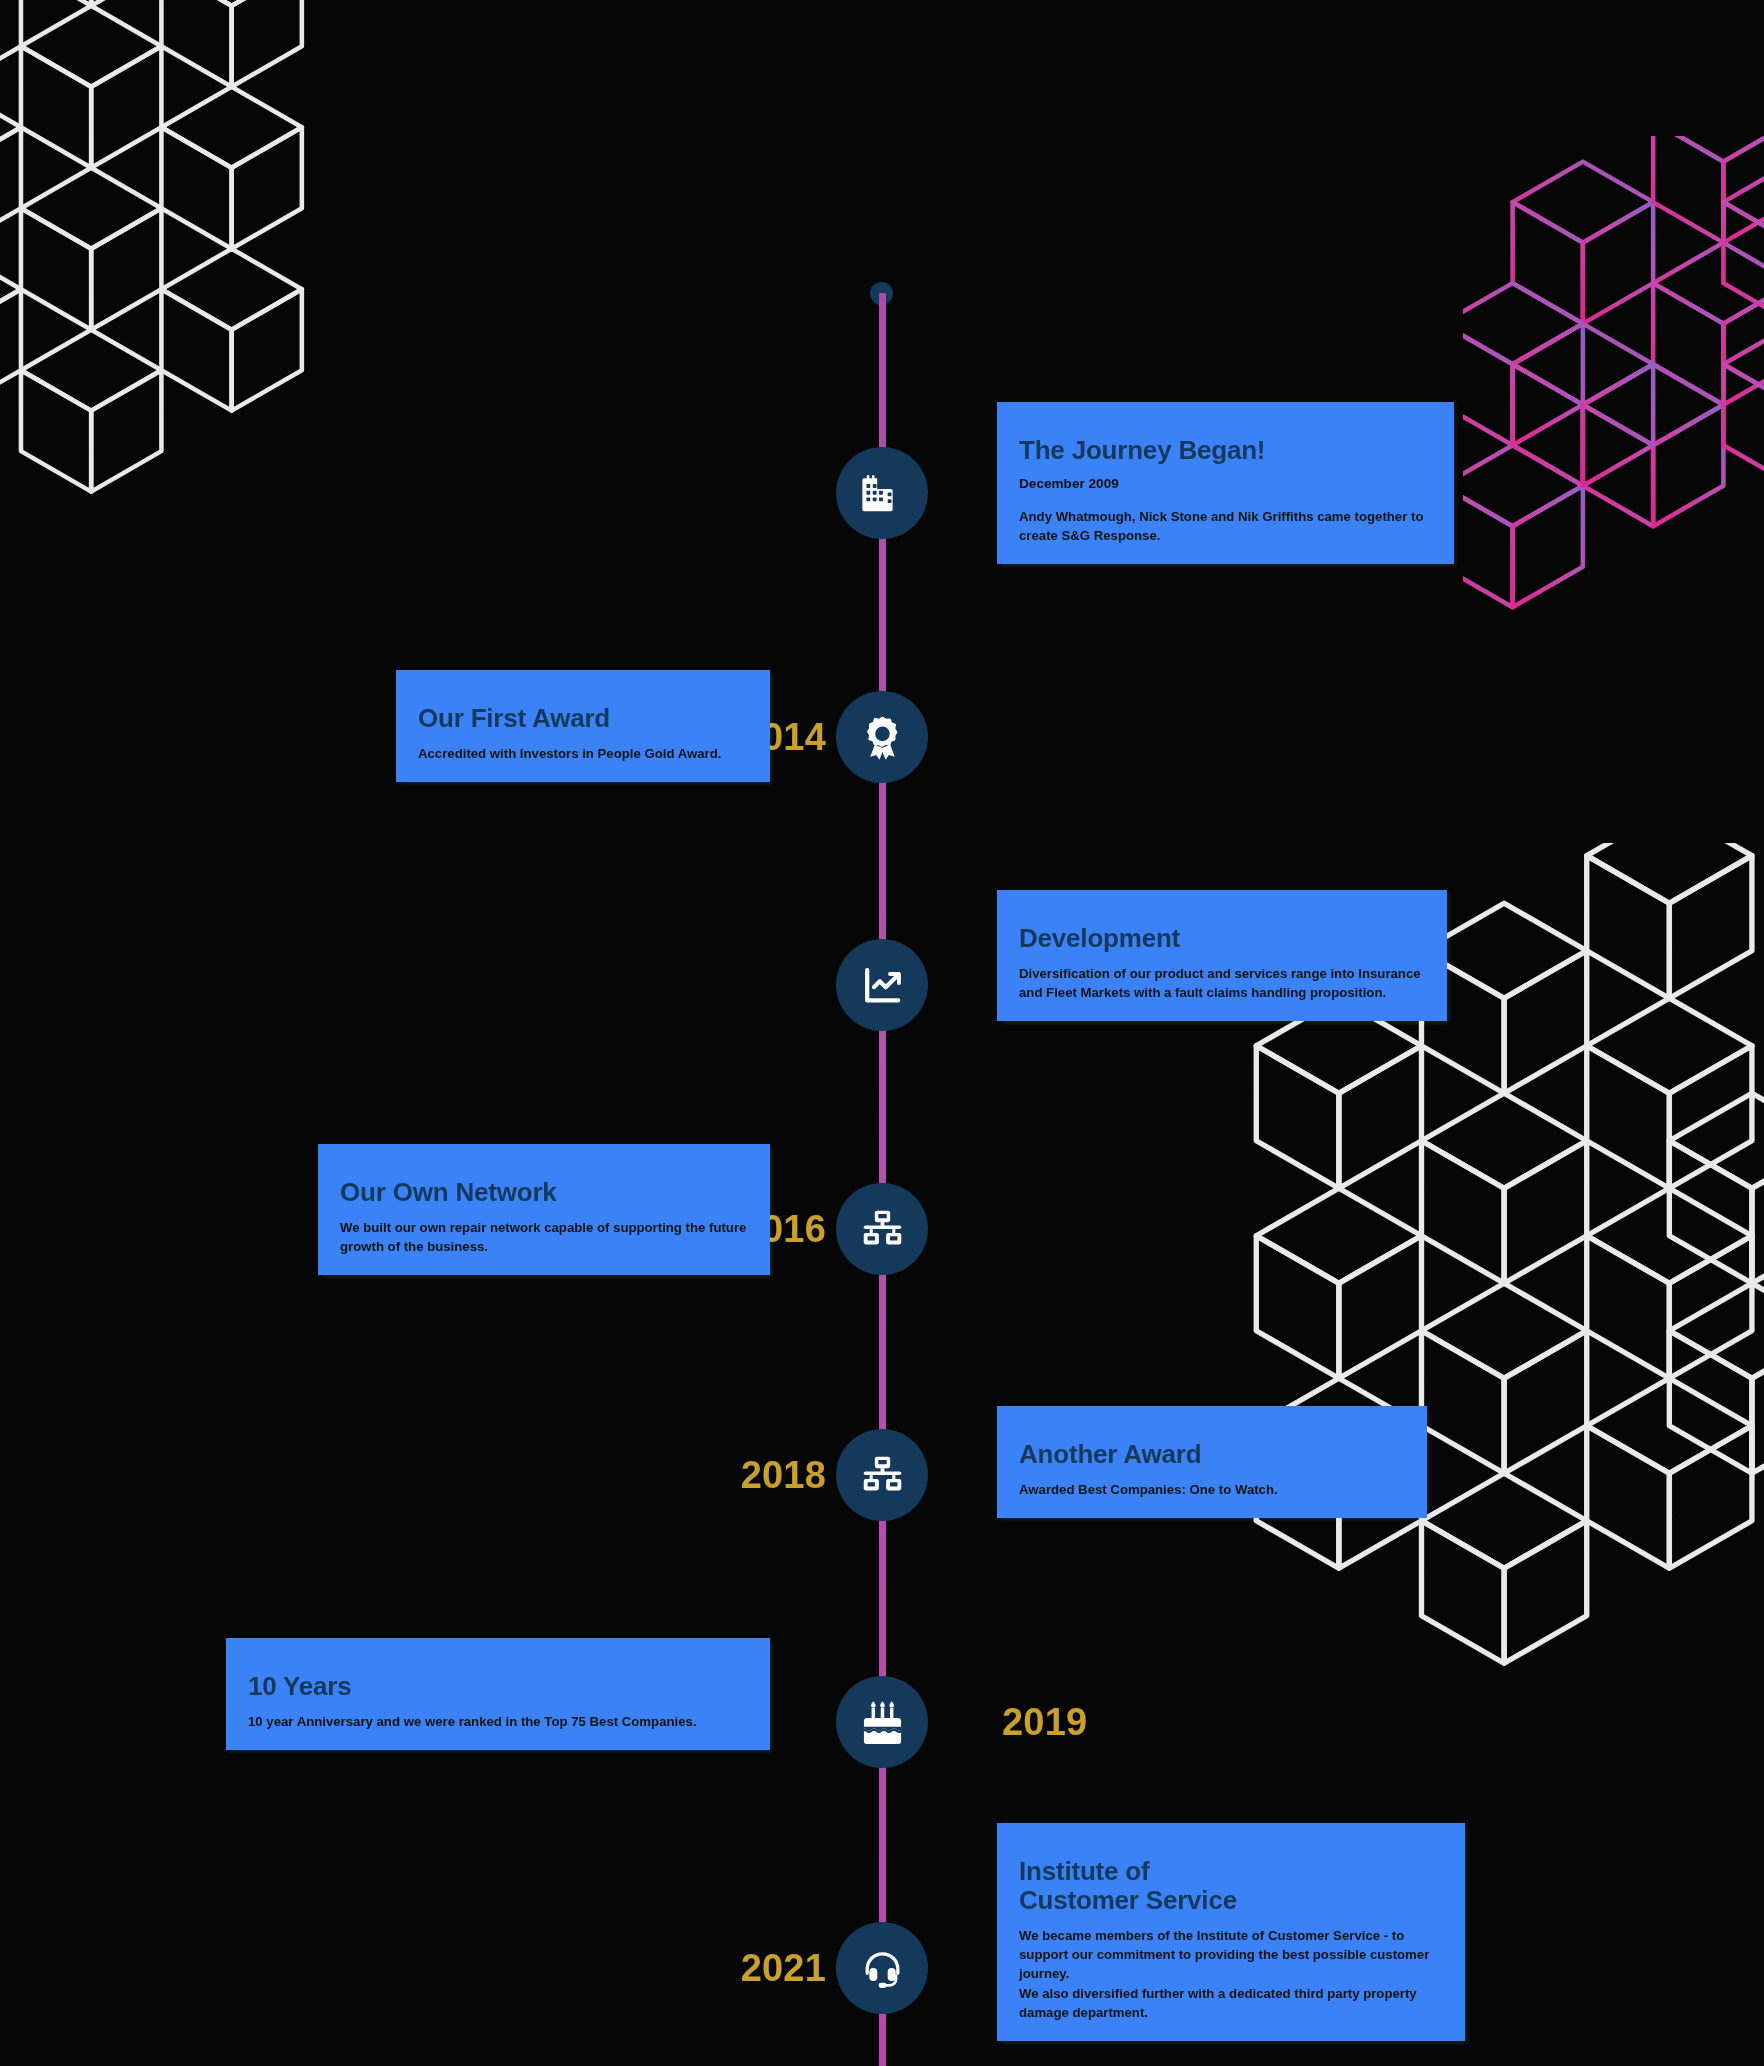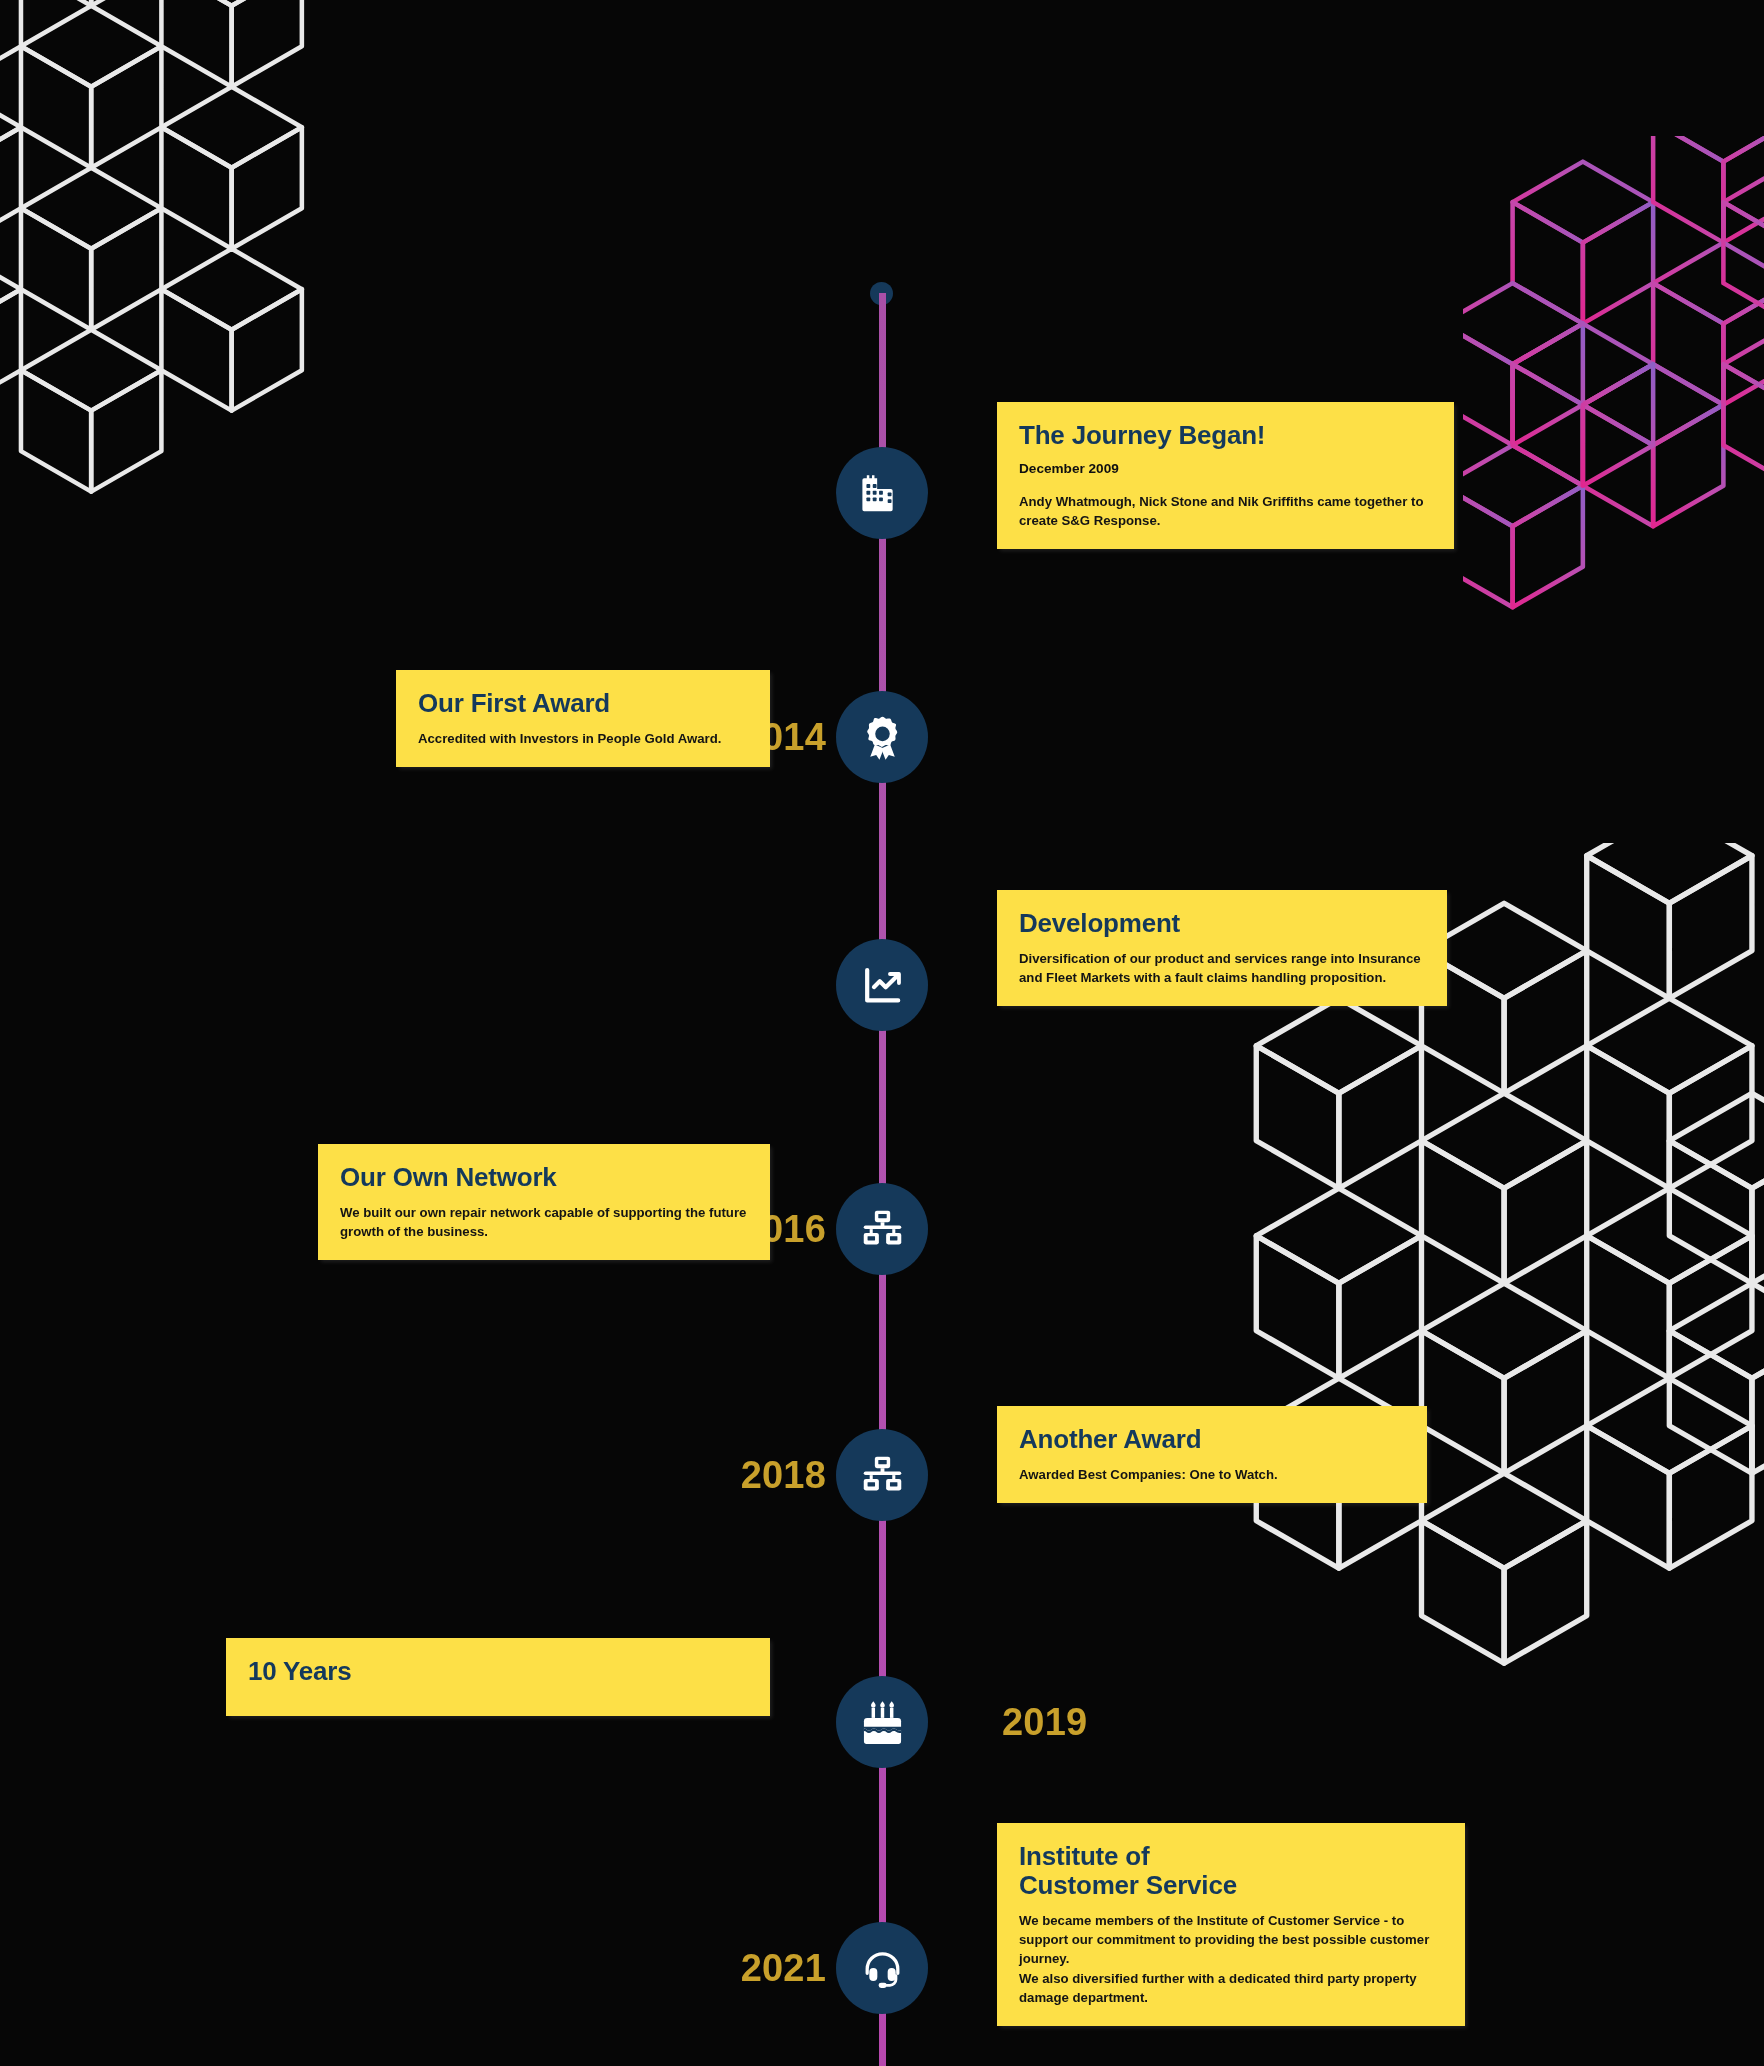--- a/index.html
+++ b/index.html
@@ -74,23 +74,23 @@
     letter-spacing: 0.2px;
     line-height: 1;
     margin-top: -19px;
     white-space: nowrap;
   }
   .year.left  { right: 938px; text-align: right; }
   .year.right { left: 1002px;  text-align: left; }
 
   .card {
     position: absolute;
-    background: #fde047;
+    background: #3b82f6;
     box-shadow: 2.5px 2.5px 4.1px rgba(255,255,255,0.10);
-    padding: 19px 22px 19px 22px;
+    padding: 34px 22px 19px 22px;
   }
   .card.left  { right: 994px; }
   .card.right { left: 997px; }
 
   .card-title {
     color: #14395c;
     font-size: 26px;
     font-weight: 700;
     line-height: 1.12;
     letter-spacing: -0.2px;
@@ -347,20 +347,21 @@
 
   <div class="row" style="top:1722px">
     <div class="node">
       <svg viewBox="0 0 118 118" width="49" height="49">
           <use href="#ico-birthday-cake"></use>
         </svg>
     </div>
     <div class="year right" style="top:0">2019</div>
     <div class="card left" style="top:-84px;width:544px">
       <div class="card-title">10 Years</div>
+      <div class="card-body">10 year Anniversary and we were ranked in the Top 75 Best Companies.</div>
     </div>
   </div>
 
   <div class="row" style="top:1968px">
     <div class="node">
       <svg viewBox="0 0 118 118" width="49" height="49">
           <use href="#ico-headset"></use>
         </svg>
     </div>
     <div class="year left" style="top:0">2021</div>

